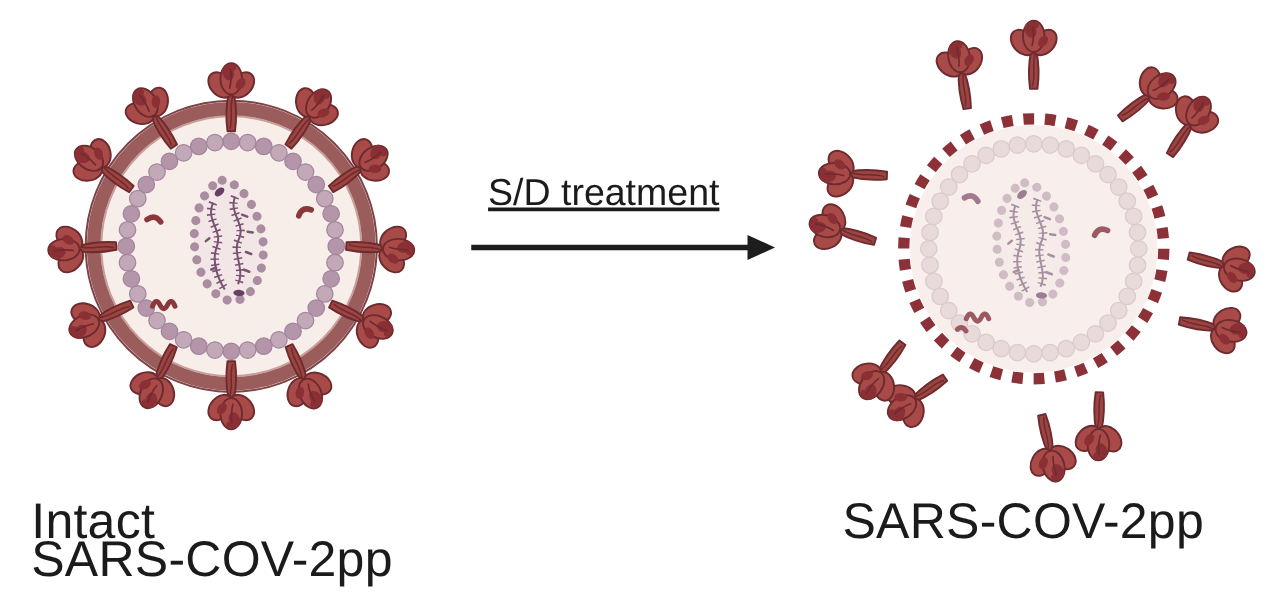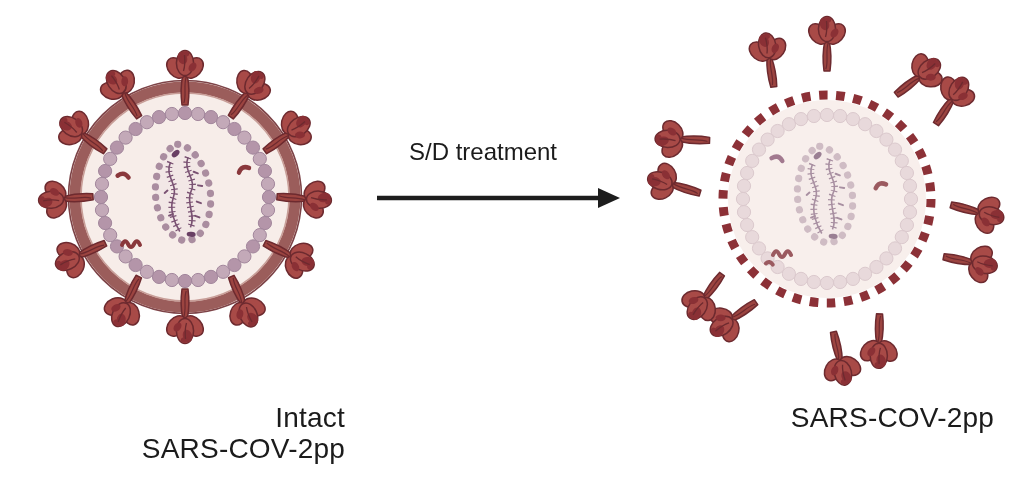--- a/index.html
+++ b/index.html
@@ -4,30 +4,30 @@
 <style>
   html,body{margin:0;padding:0;background:#ffffff;}
   .canvas{
     position:relative;width:1024px;height:487px;background:#ffffff;
     font-family:"Liberation Sans",sans-serif;overflow:hidden;
   }
   .virus-svg{position:absolute;}
   #intact-svg{left:5px;top:17px;}
   #inactivated-svg{left:632px;top:4px;}
   .caption{
-    position:absolute;top:402px;text-align:right;
-    font-size:28px;line-height:31px;color:var(--text,#1b1b1b);
+    position:absolute;top:402px;text-align:left;
+    font-size:40px;line-height:31px;color:var(--text,#1b1b1b);
     letter-spacing:0.2px;
   }
   #intact-caption{left:25px;width:320px;}
   #inactivated-caption{left:674px;width:320px;}
   .caption span{display:block;}
   .treatment-label{
     position:absolute;left:355px;top:138px;width:256px;text-align:center;
-    font-size:24px;color:var(--text,#1b1b1b);
+    font-size:30px;color:var(--text,#1b1b1b);text-decoration:underline;
   }
   .arrow-svg{position:absolute;left:374px;top:186px;}
   .arrow-line{stroke:var(--arrow,#1d1d1d);stroke-width:4.5;}
   .arrow-head{fill:var(--arrow,#1d1d1d);}
 </style>
 </head>
 <body>
 
 <div class="canvas">
 

